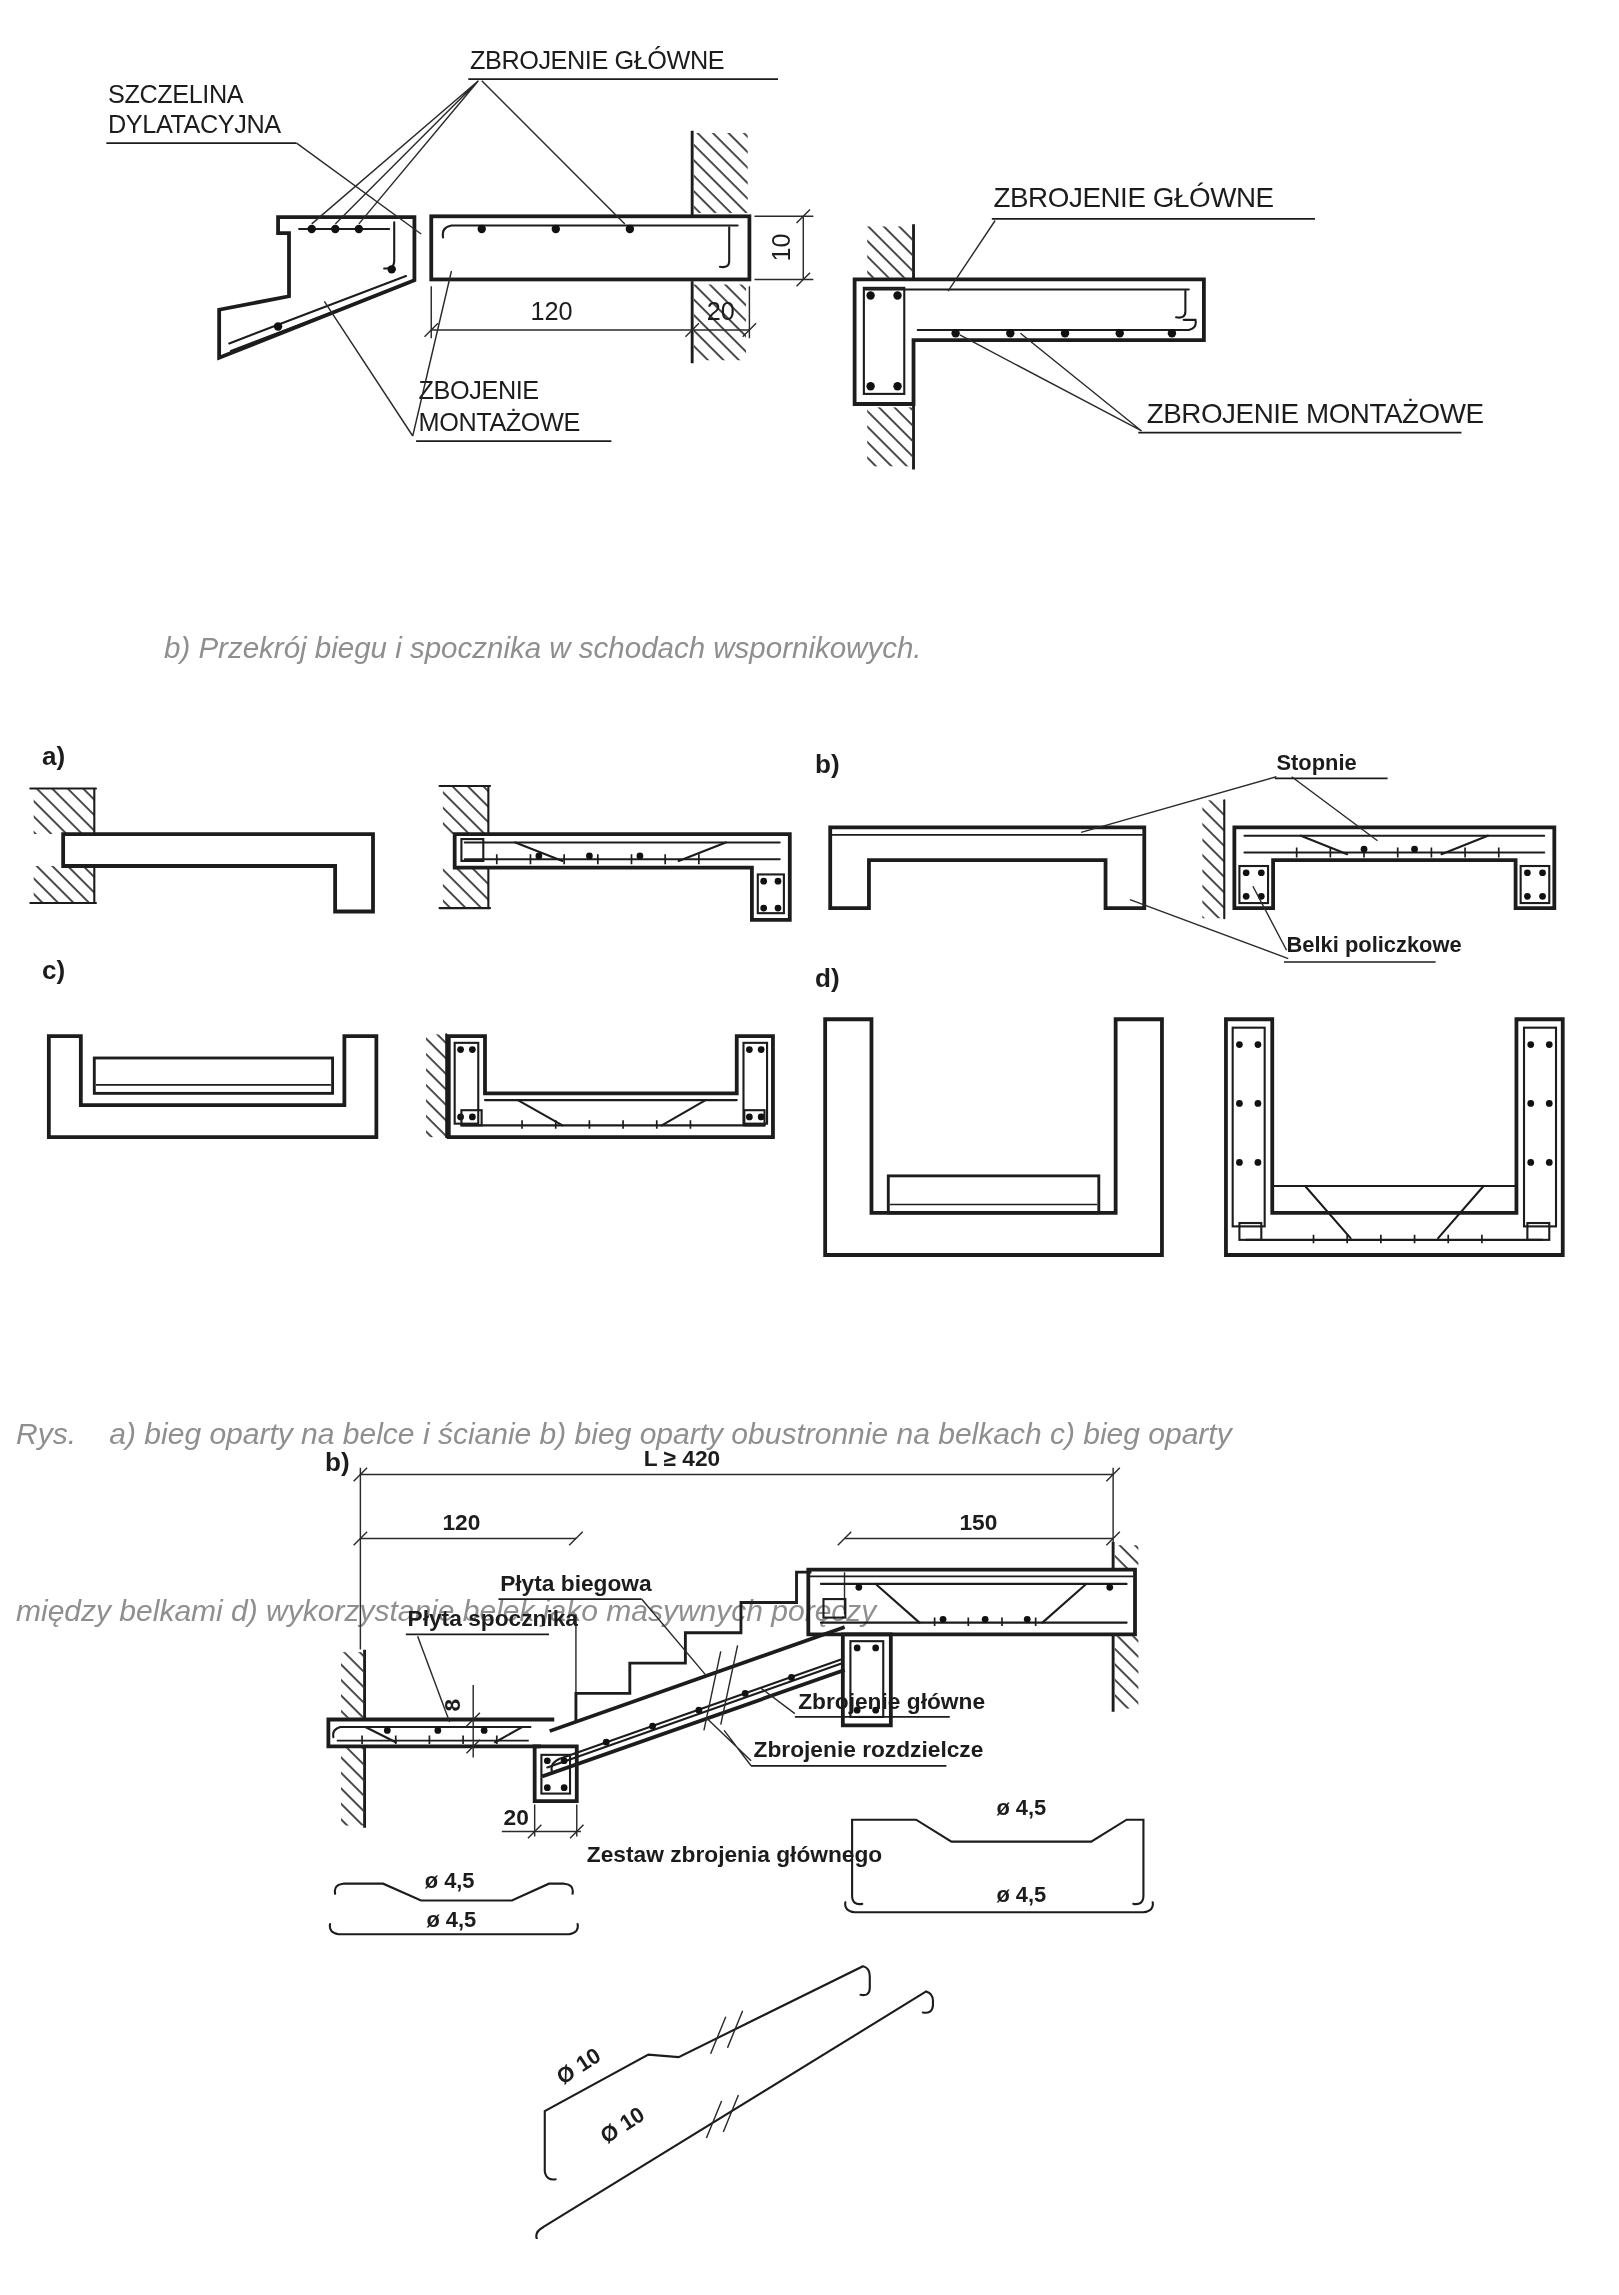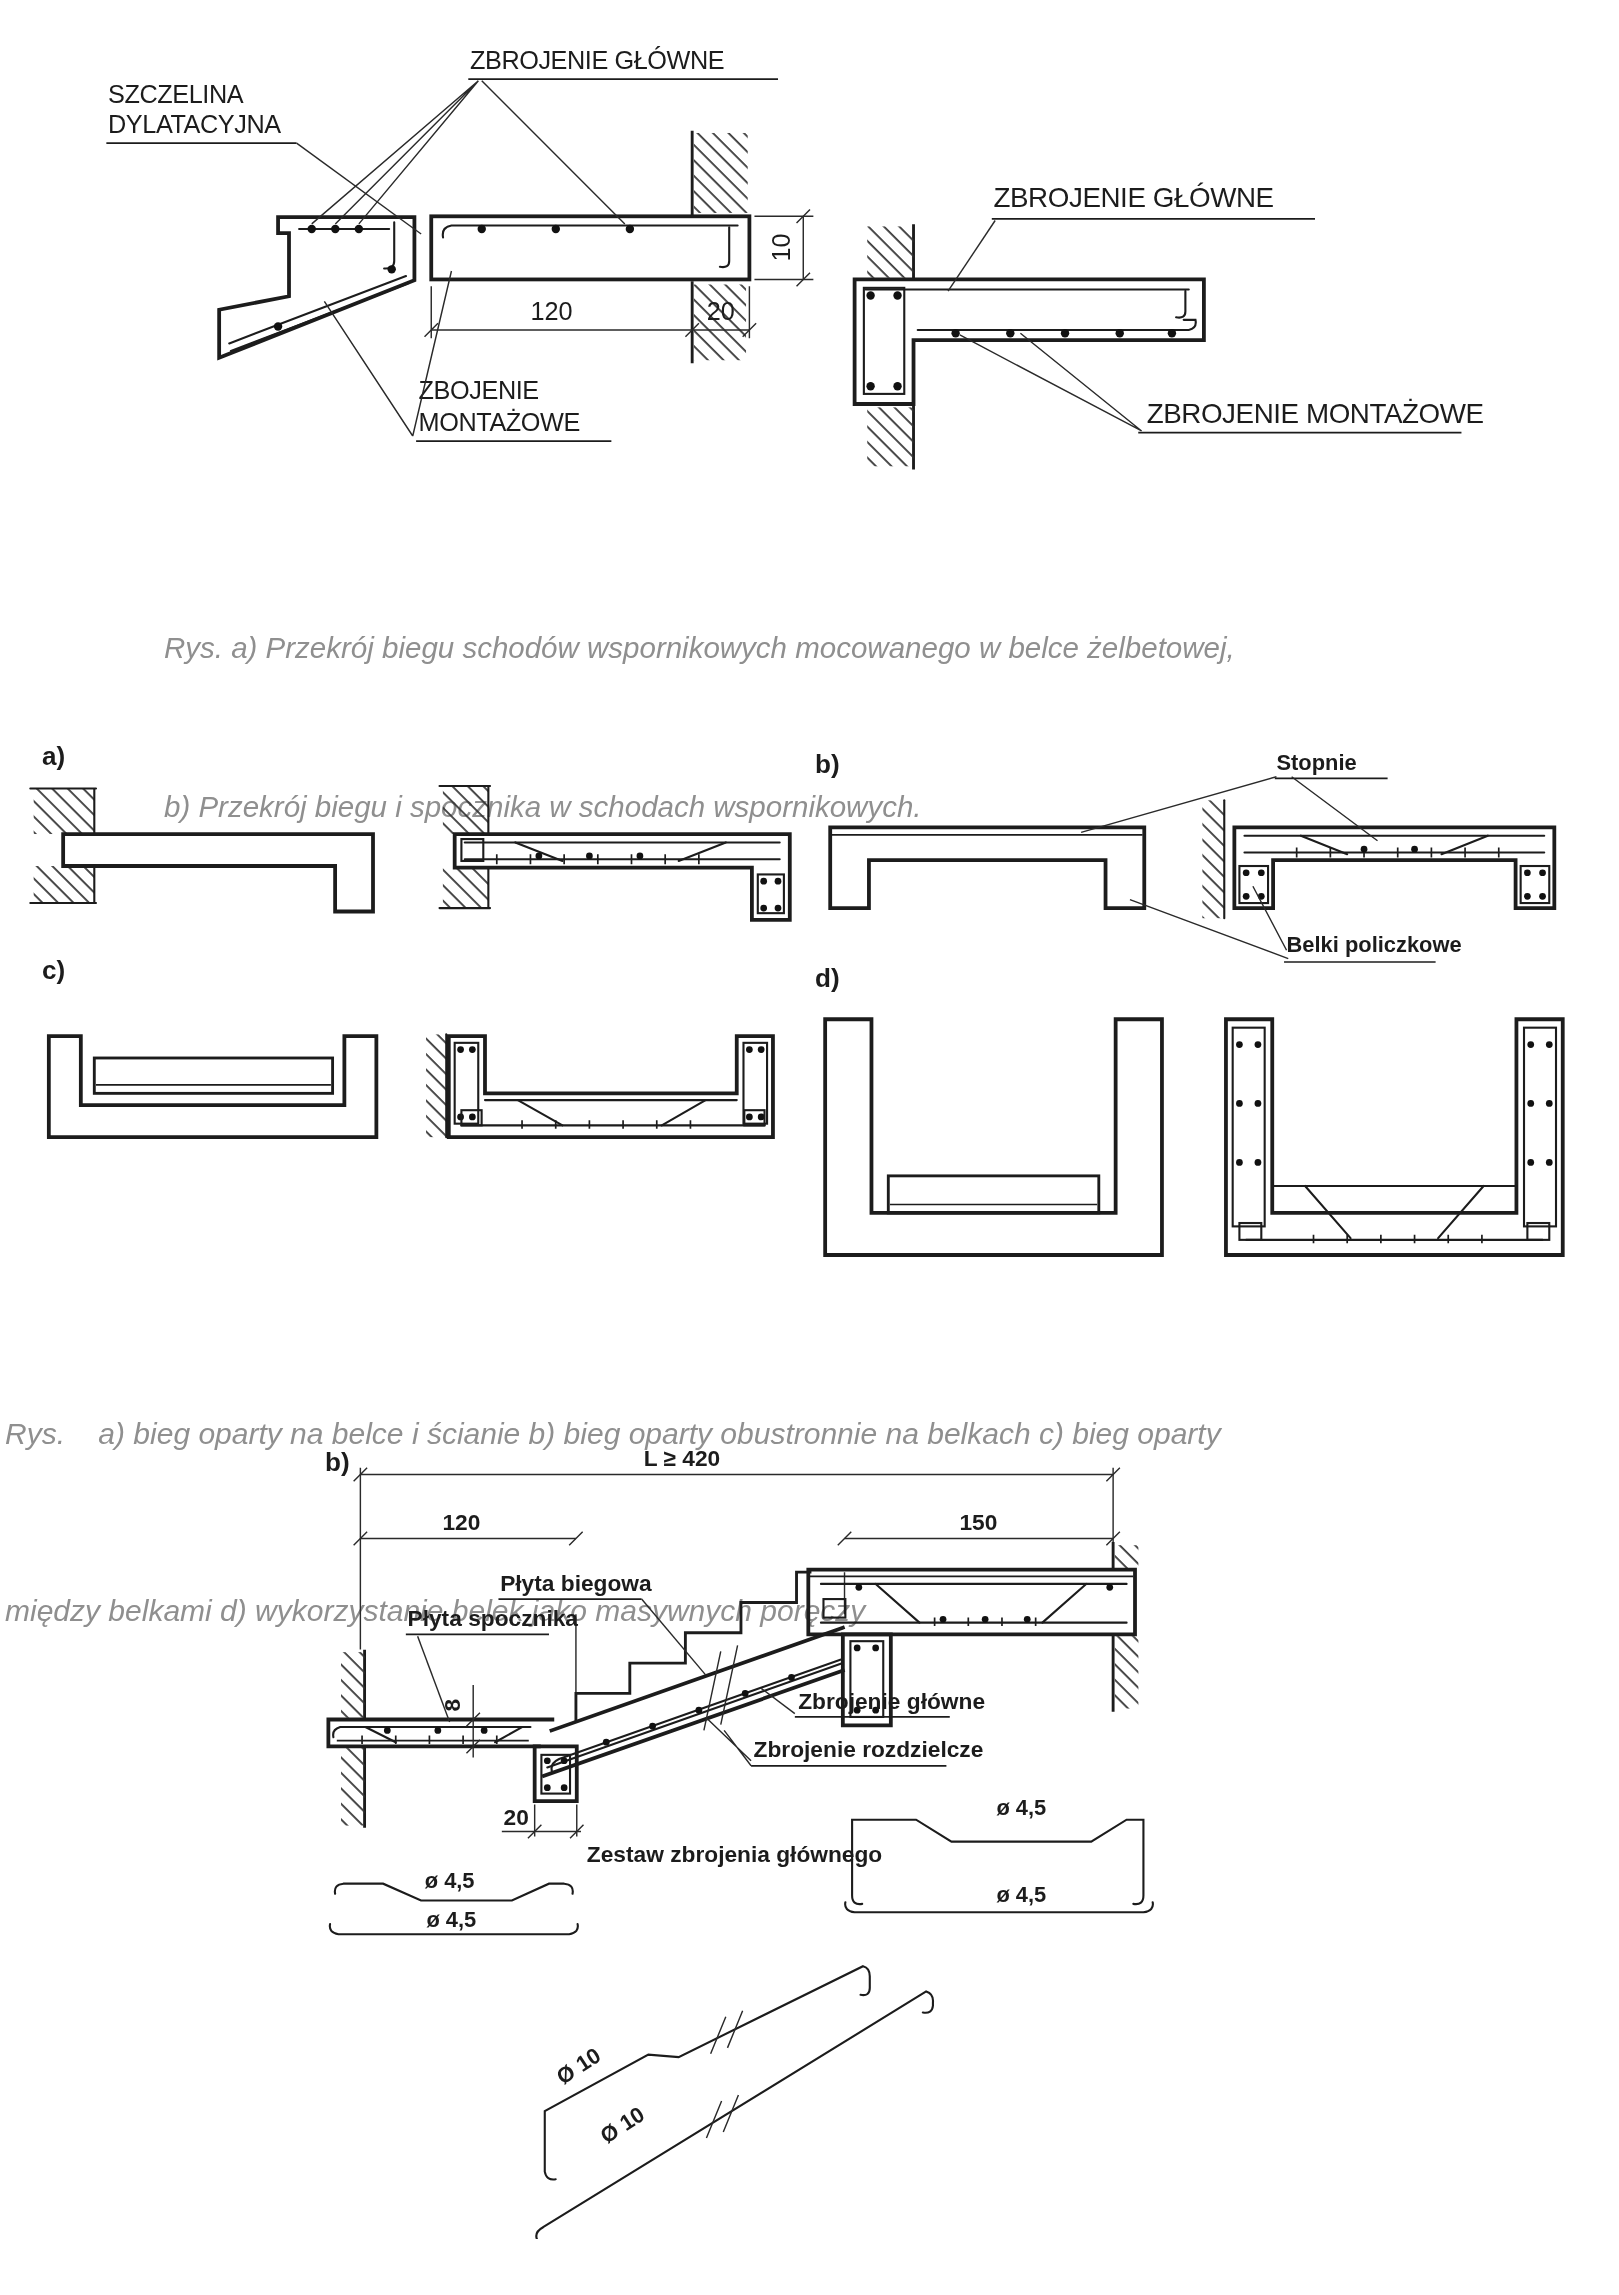--- a/index.html
+++ b/index.html
@@ -122,21 +122,20 @@
     <path class="s16" d="M 1182,262 L 1126,346"></path>
   </g>
   <g>
     <text class="t-up-lg" x="1362" y="502">ZBROJENIE MONTAŻOWE</text>
     <path class="s2" d="M 1352,514 H 1736"></path>
     <path class="s16" d="M 1356,512 L 1140,398 M 1356,512 L 1212,396"></path>
   </g>
 </svg>
 
 <div class="cap" style="top:515px;left:164px;font-size:29.5px;line-height:53px;">
-  <span class="ln">Rys. a) Przekrój biegu schodów wspornikowych mocowanego w belce żelbetowej,</span>
   <span class="ln">b) Przekrój biegu i spocznika w schodach wspornikowych.</span>
 </div>
 
 <svg style="top:716px;" width="1620" height="556" viewBox="0 850 1924 660">
 
   <text class="t-pl" x="50" y="908">a)</text>
 
   <g>
     <rect class="hatch" x="40" y="936" width="72" height="54"></rect>
     <rect class="hatch" x="40" y="1028" width="72" height="44"></rect>
@@ -259,21 +258,21 @@
     <circle class="dot" cx="1818" cy="1380" r="4"></circle>
         <circle class="dot" cx="1840" cy="1380" r="4"></circle>
     <path class="s25" d="M 1511,1408 H 1801 M 1480,1472 H 1832"></path>
     <path class="s2" d="M 1560,1466 v 10 M 1600,1466 v 10 M 1640,1466 v 10 M 1680,1466 v 10 M 1720,1466 v 10 M 1760,1466 v 10"></path>
     <path class="s25" d="M 1550,1408 L 1604,1470 M 1708,1470 L 1762,1408"></path>
     <rect class="s25" x="1472" y="1452" width="26" height="20"></rect>
     <rect class="s25" x="1814" y="1452" width="26" height="20"></rect>
   </g>
 </svg>
 
-<div class="cap" style="top:1286px;left:5px;font-size:30px;line-height:59px;">
+<div class="cap" style="top:1286px;left:16px;font-size:30px;line-height:59px;">
   <span class="ln">Rys.    a) bieg oparty na belce i ścianie b) bieg oparty obustronnie na belkach c) bieg oparty</span>
   <span class="ln">między belkami d) wykorzystanie belek jako masywnych poręczy</span>
 </div>
 
 <svg style="top:1397px;" width="1620" height="842" viewBox="0 1660 1924 1000">
 
   <text class="t-pl" x="386" y="1748">b)</text>
 
   <g>
     <path class="s16" d="M 428,1752 H 1322 M 420,1760 L 436,1744 M 1314,1760 L 1330,1744"></path>

